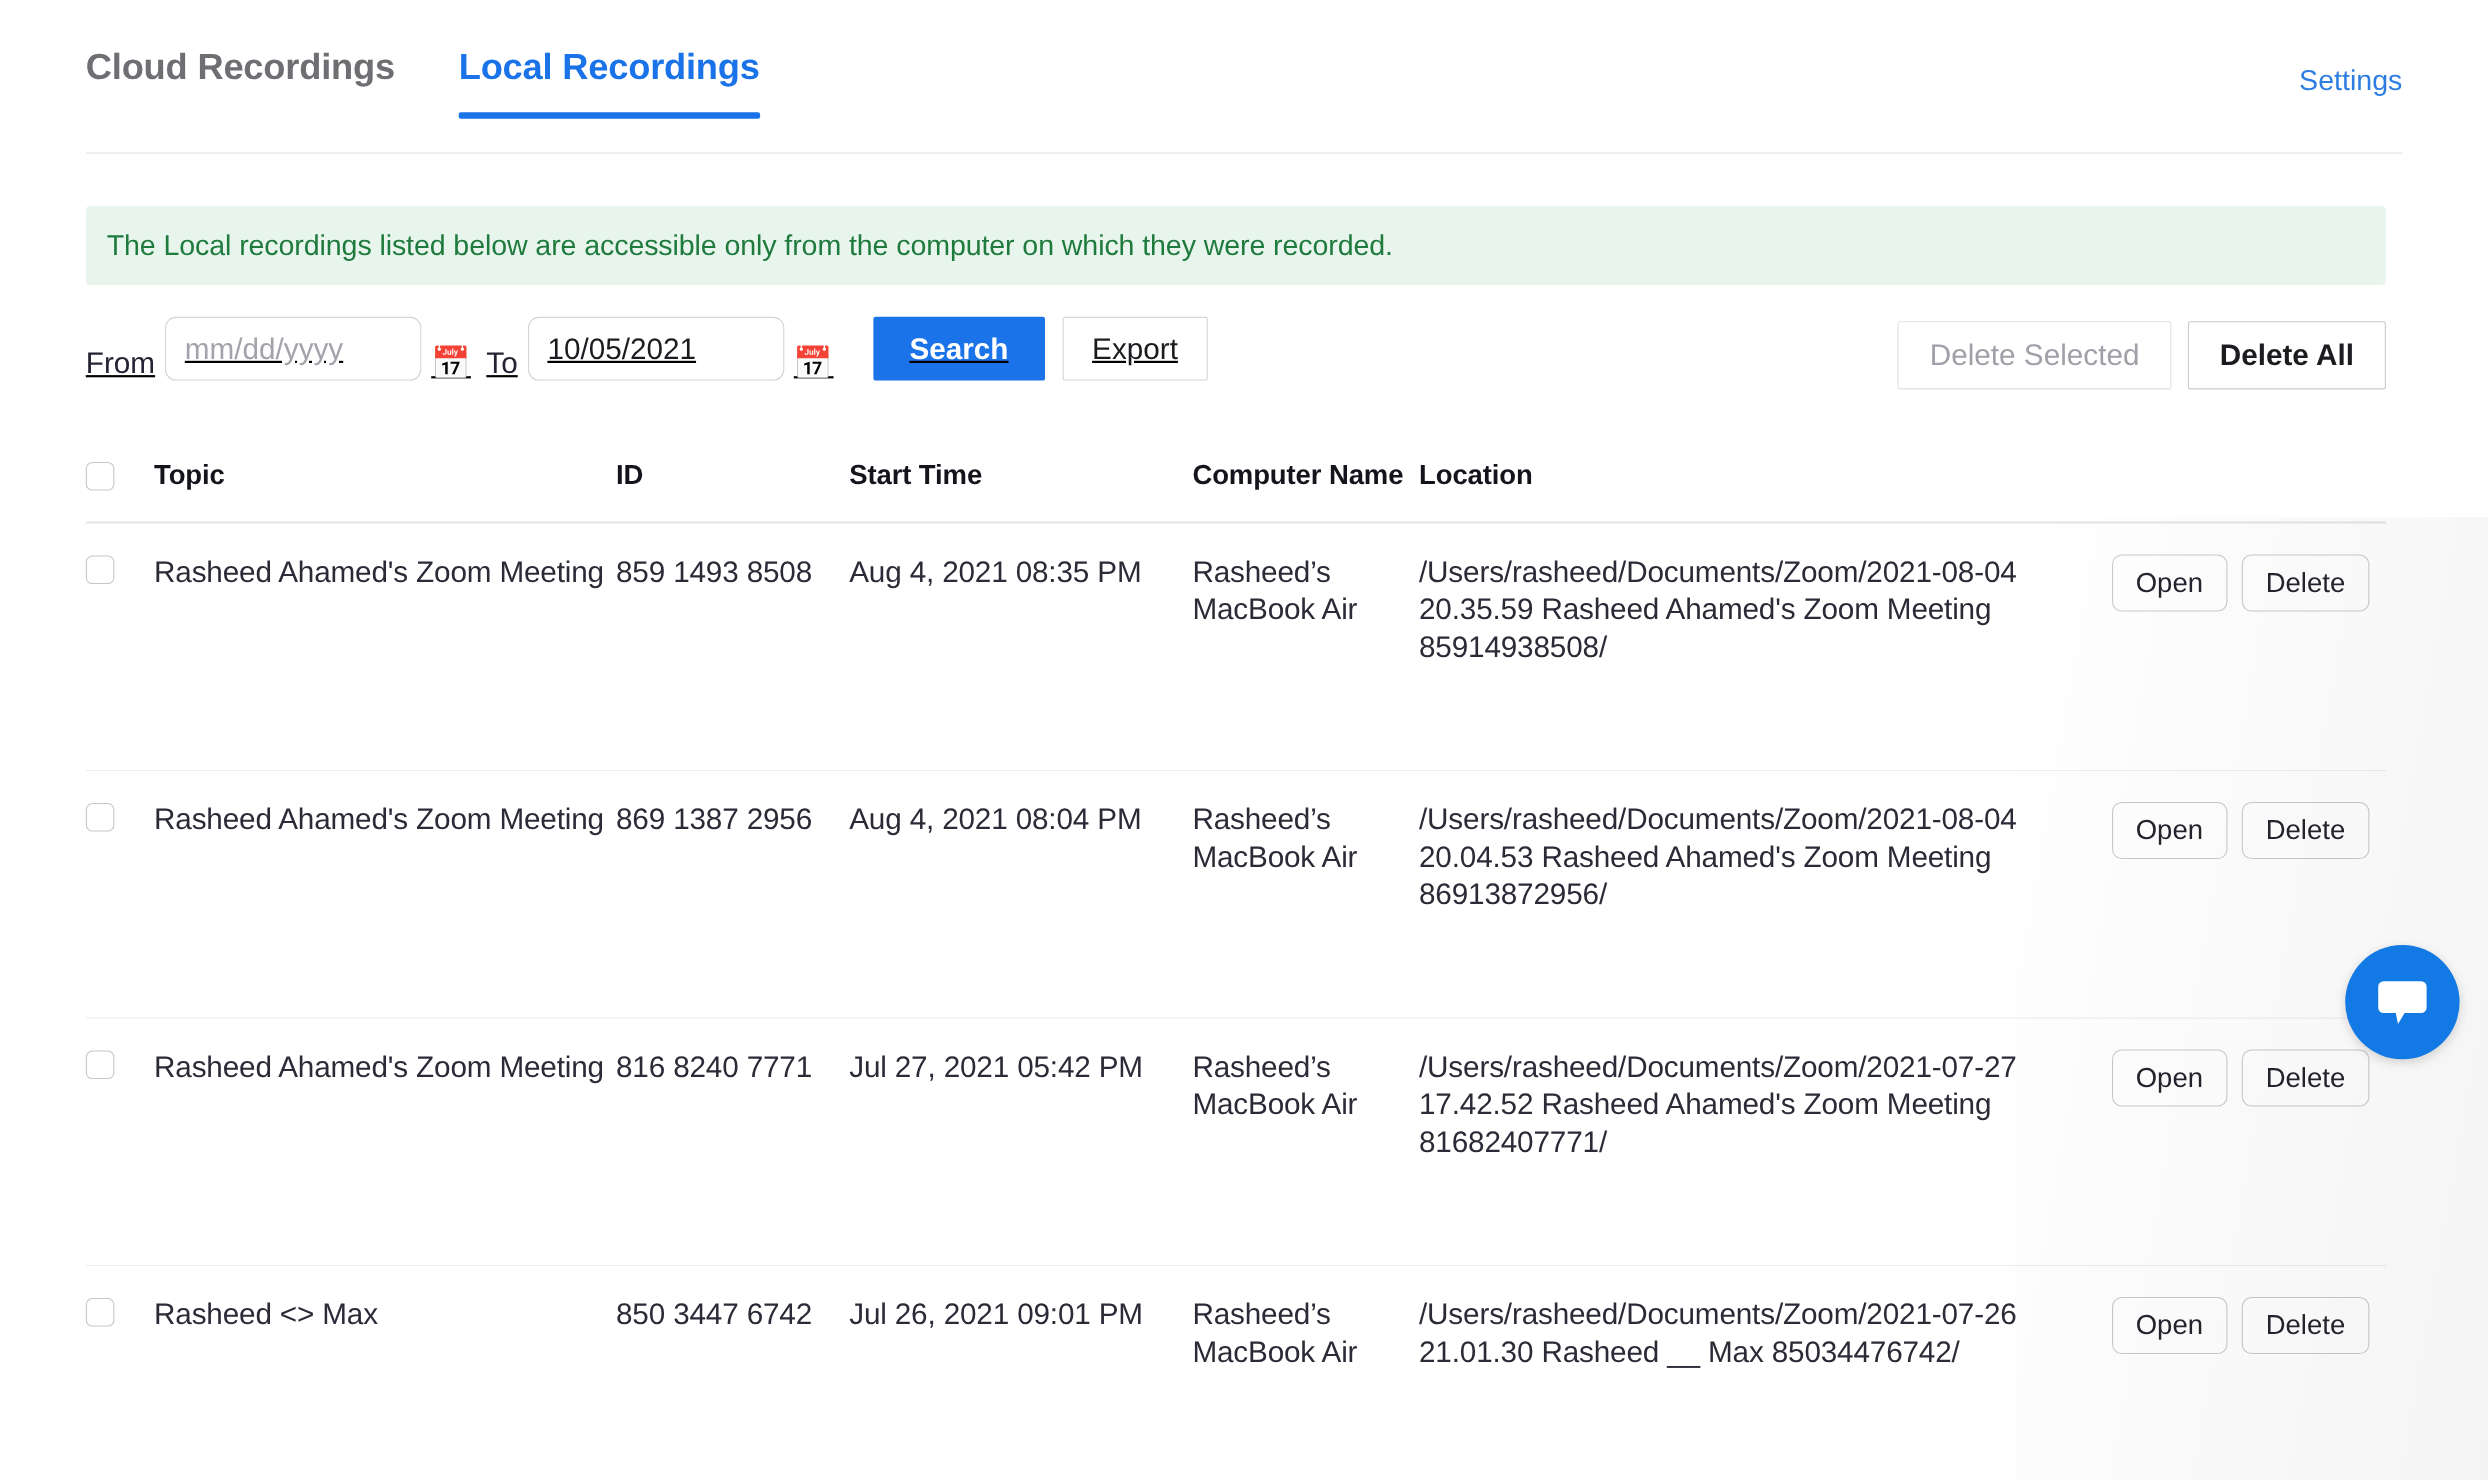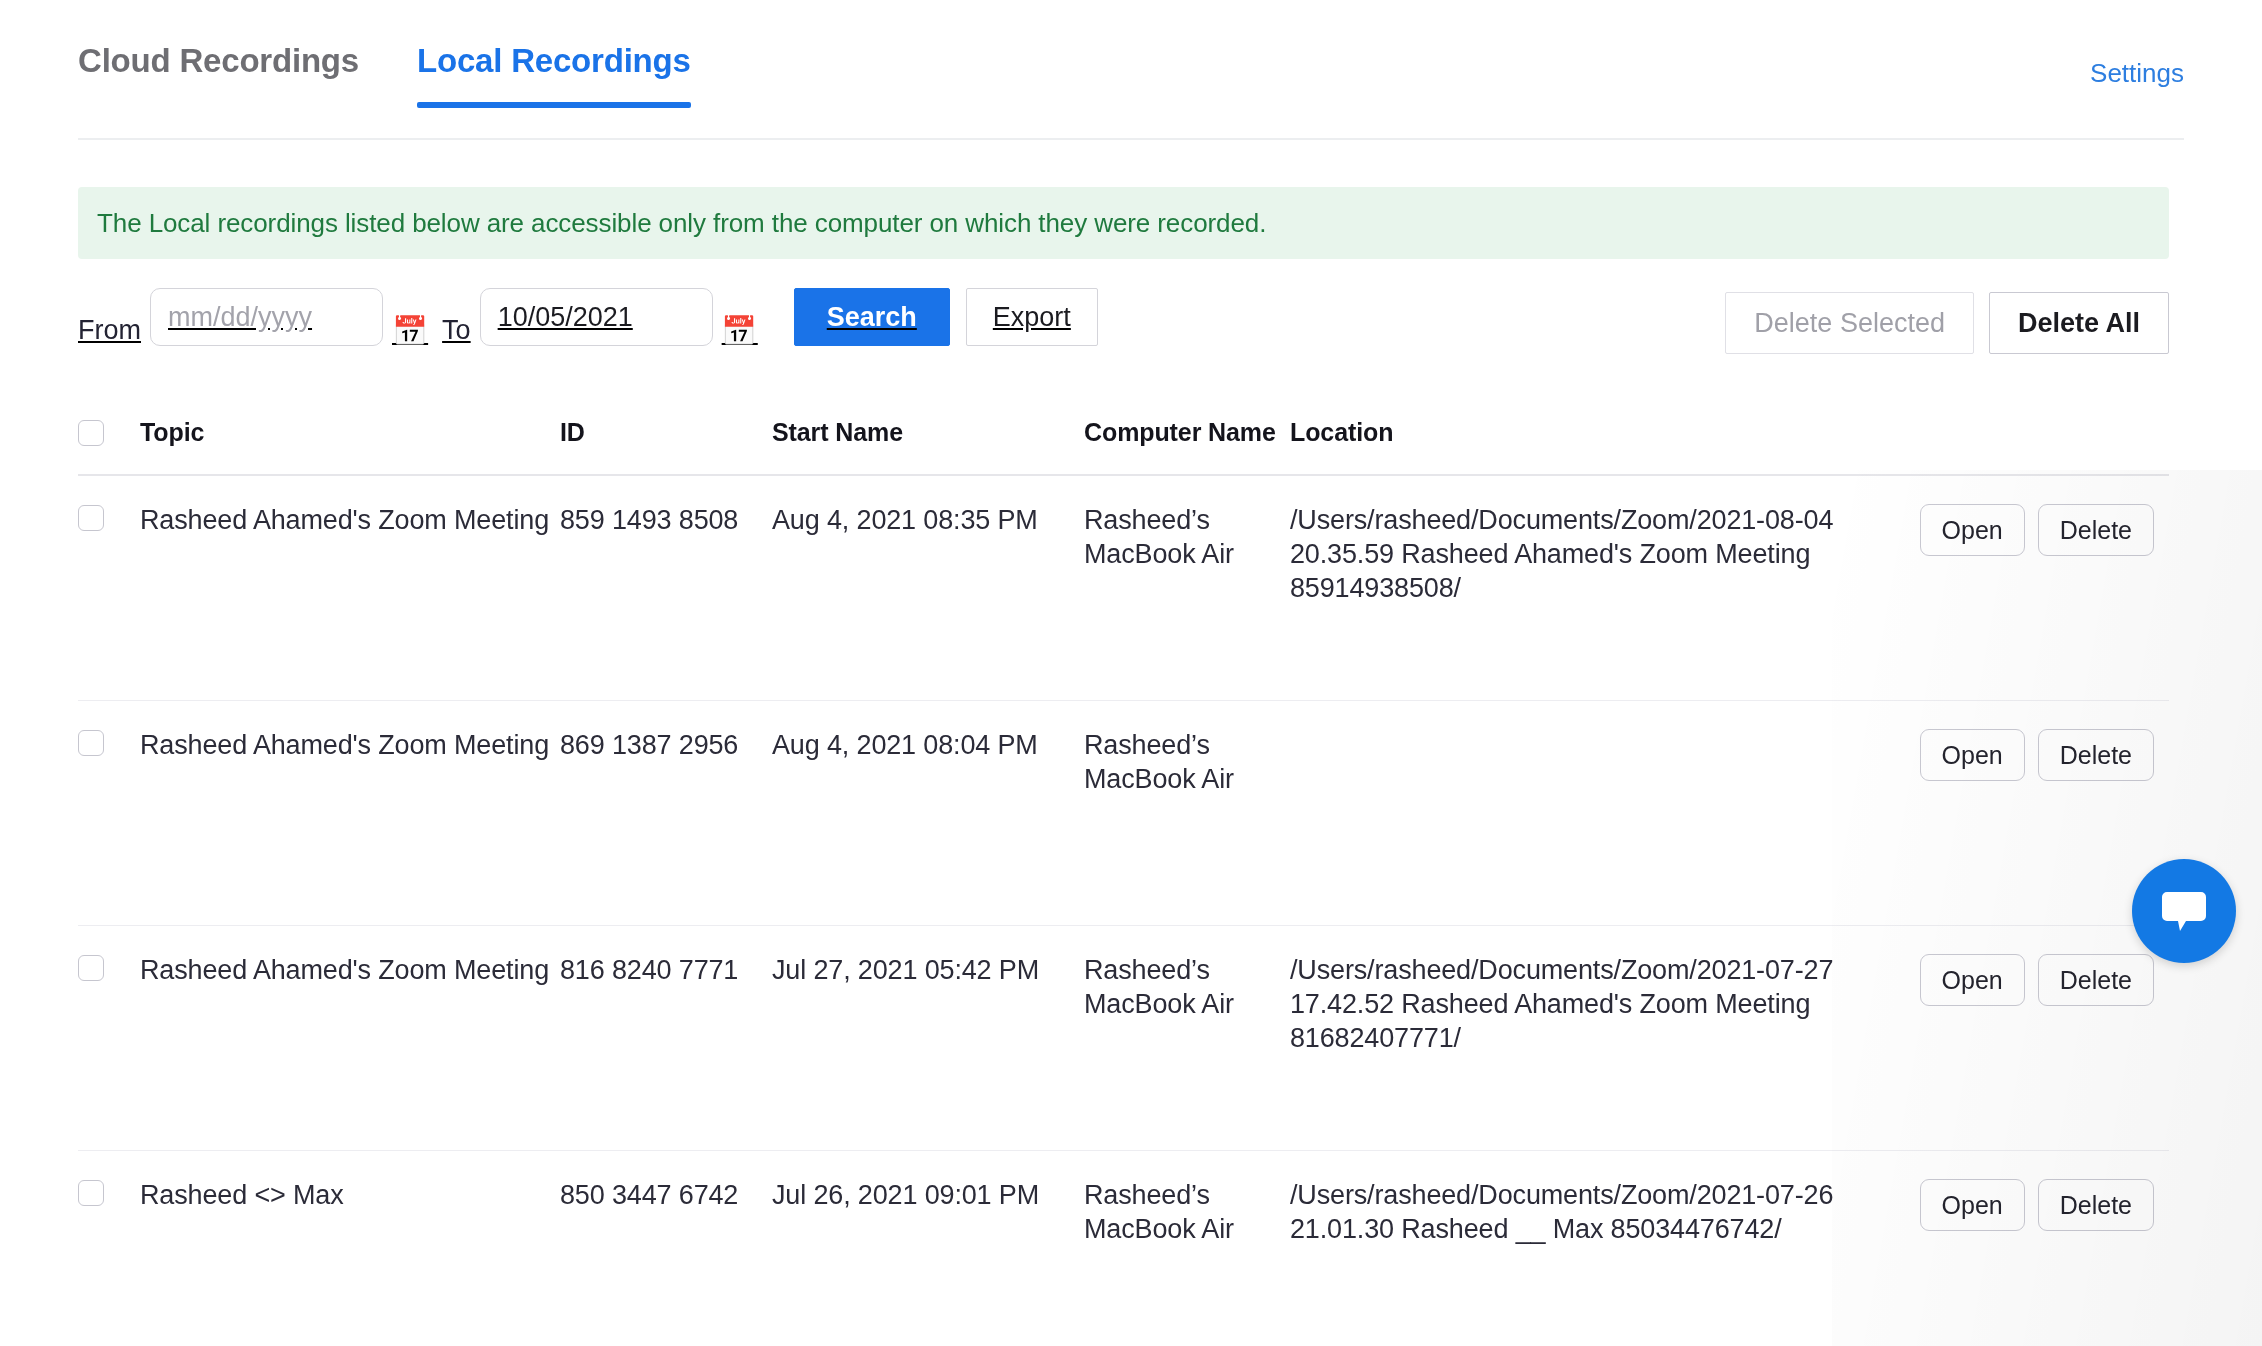--- a/index.html
+++ b/index.html
@@ -308,21 +308,21 @@
     </div>
   </div>
 
   <div class="table">
     <div class="thead">
       <div class="c-check">
         <span class="chk"></span>
       </div>
       <div class="c-topic th">Topic</div>
       <div class="c-id th">ID</div>
-      <div class="c-time th">Start Name</div>
+      <div class="c-time th">Start Time</div>
       <div class="c-comp th">Computer Name</div>
       <div class="c-loc th">Location</div>
       <div class="c-act"></div>
     </div>
 
     <div class="row">
       <div class="c-check">
         <span class="chk"></span>
       </div>
       <div class="c-topic cell">Rasheed Ahamed's Zoom Meeting</div>
@@ -337,20 +337,21 @@
     </div>
 
     <div class="row">
       <div class="c-check">
         <span class="chk"></span>
       </div>
       <div class="c-topic cell">Rasheed Ahamed's Zoom Meeting</div>
       <div class="c-id cell nowrap">869 1387 2956</div>
       <div class="c-time cell nowrap">Aug 4, 2021 08:04 PM</div>
       <div class="c-comp cell">Rasheed’s MacBook Air</div>
+      <div class="c-loc cell">/Users/rasheed/Documents/Zoom/2021-08-04 20.04.53 Rasheed Ahamed's Zoom Meeting 86913872956/</div>
       <div class="c-act">
         <button class="btn-row">Open</button>
         <button class="btn-row">Delete</button>
       </div>
     </div>
 
     <div class="row">
       <div class="c-check">
         <span class="chk"></span>
       </div>

